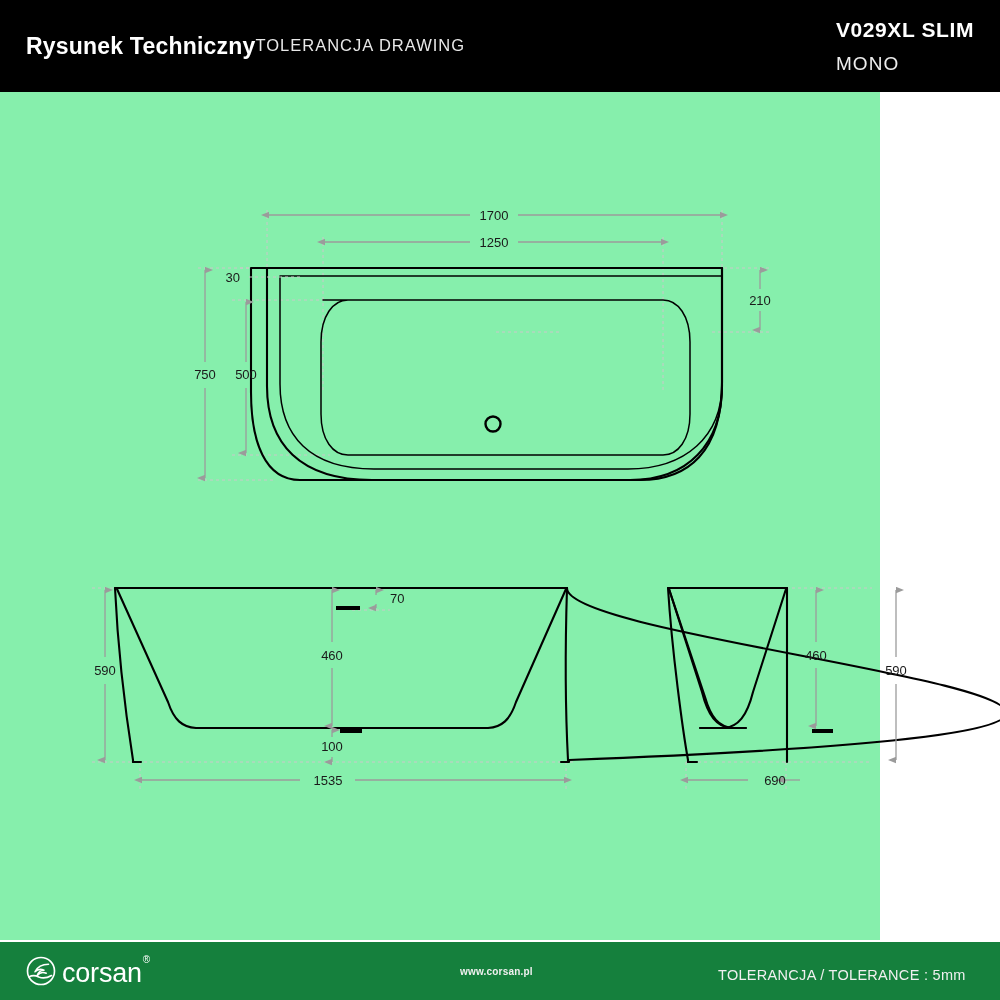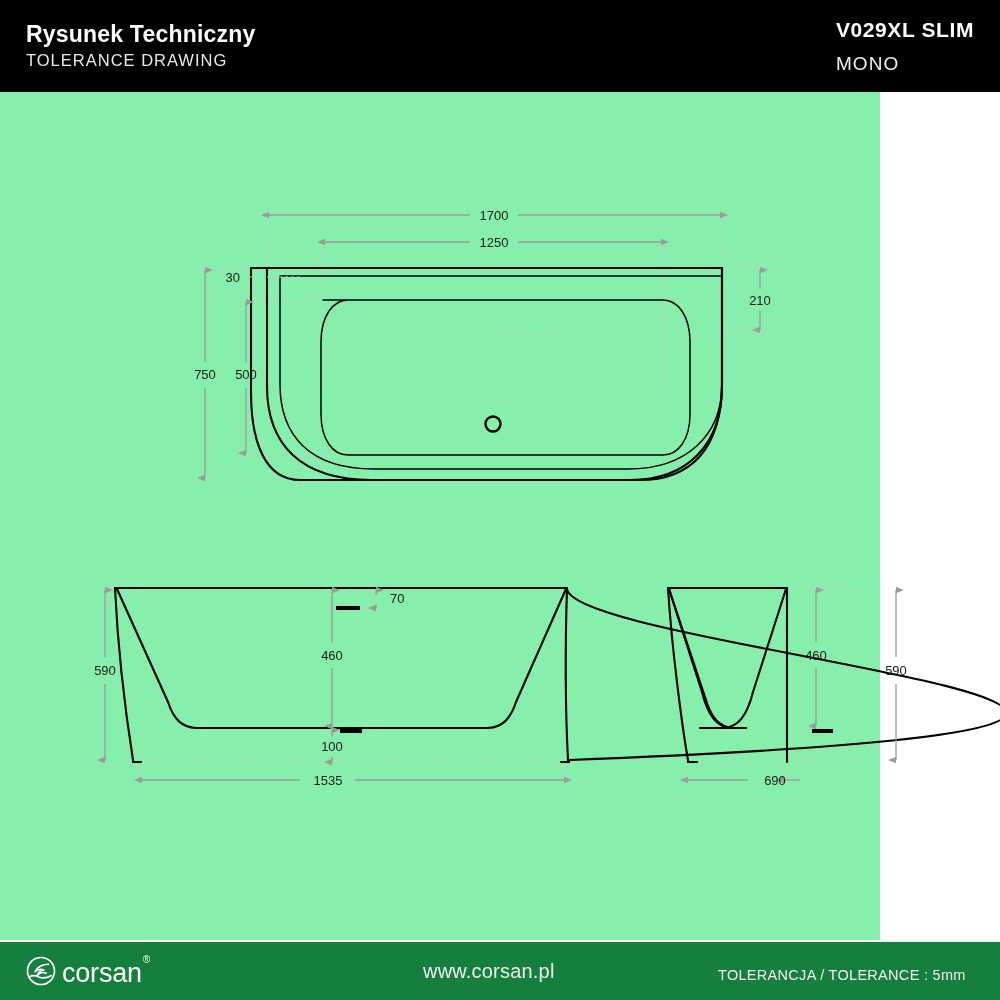--- a/index.html
+++ b/index.html
@@ -11,21 +11,21 @@
   }
   .page { position: relative; width: 1000px; height: 1000px; background:#fff; }
 
   
   .header {
     position: absolute; left:0; top:0; width:1000px; height:92px;
     background:#000; color:#fff;
     display:flex; align-items:center; justify-content:space-between;
     padding: 0 26px;
   }
-  .header-left { display:flex; flex-direction:column; justify-content:center; }
+  .header-left { display:flex; justify-content:center; }
   .title-pl {
     font-size: 23px; font-weight: 700; letter-spacing: .2px;
     line-height: 1.15; color:#ffffff;
   }
   .title-en {
     font-size: 16.5px; font-weight: 400; letter-spacing: 1.0px;
     line-height: 1.3; color:#e8e8e8; margin-top:2px;
   }
   .header-right { display:flex; flex-direction:column; justify-content:center; }
   .model-code {
@@ -49,38 +49,38 @@
     display:flex; align-items:center;
   }
   .brand { position:absolute; left:26px; display:flex; align-items:flex-end; }
   .brand-mark { width:30px; height:30px; margin-right:6px; }
   .brand-text {
     font-size: 27px; font-weight:400; letter-spacing:-0.2px; color:#fff;
     line-height: 1; position:relative; top:1px;
   }
   .brand-reg { font-size:10px; vertical-align: super; position:relative; top:-9px; left:1px; }
   .footer-url {
-    position:absolute; left:423px;
-    font-size: 20px; color:#f0f0f0; letter-spacing:.2px;
+    position:absolute; left:460px;
+    font-size: 10px; color:#f0f0f0; letter-spacing:.2px;font-weight:bold;
   }
   .footer-tol {
     position:absolute; left:718px;
     font-size: 14.5px; color:#f0f0f0; letter-spacing:.3px;margin-top:8px;
   }
   .dim-text { font-family:"Liberation Sans", sans-serif; font-size:13px; fill:#1a1a1a; }
 </style>
 </head>
 <body>
 
 <div class="page">
 
   <div class="header">
     <div class="header-left">
       <div class="title-pl">Rysunek Techniczny</div>
-      <div class="title-en">TOLERANCE DRAWING</div>
+      <div class="title-en">TOLERANCJA DRAWING</div>
     </div>
     <div class="header-right">
       <div class="model-code">V029XL SLIM</div>
       <div class="model-variant">MONO</div>
     </div>
   </div>
 
   <div class="drawing-area">
     <svg class="dwg" viewBox="0 0 1000 848">
       <defs>

